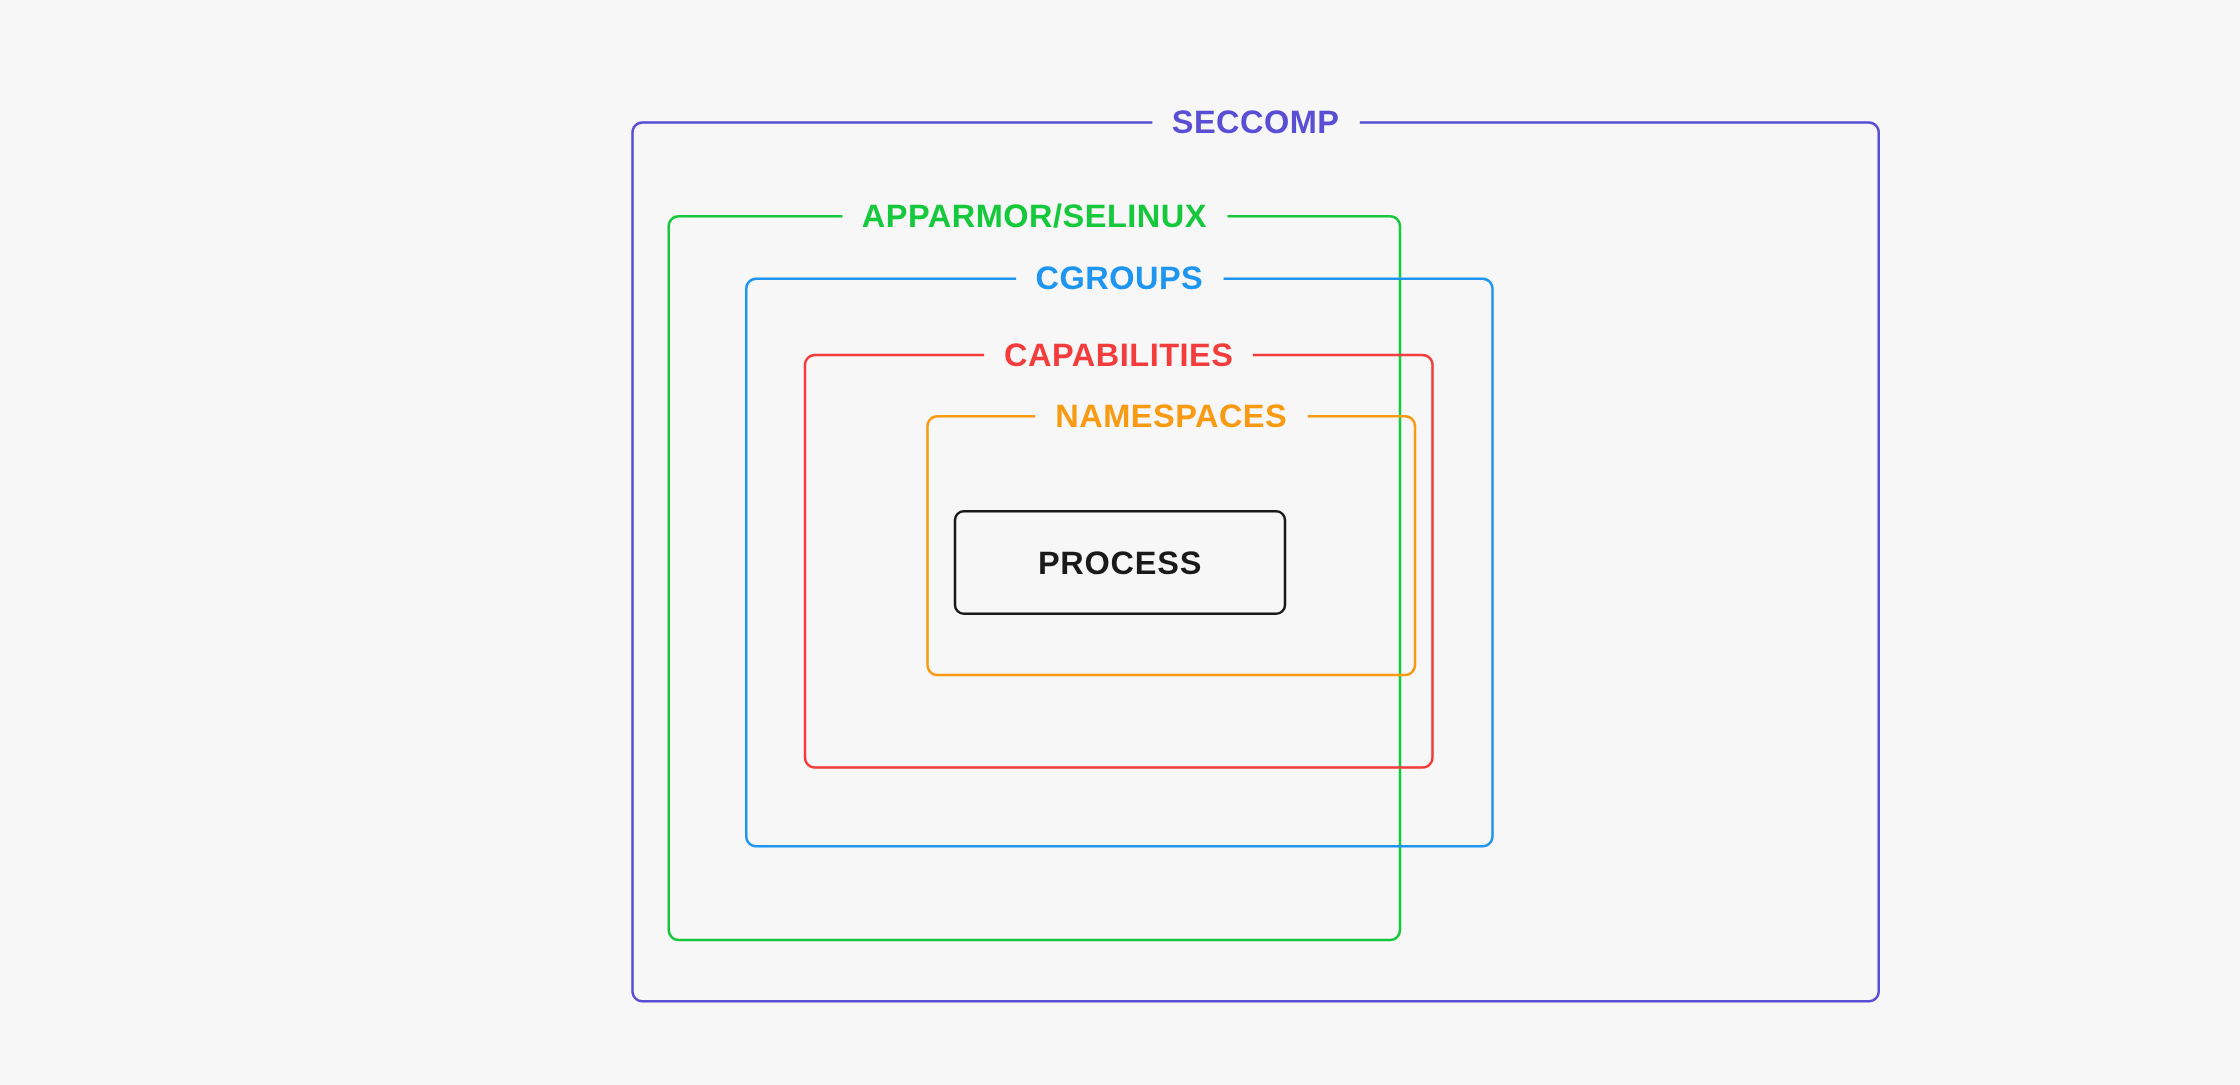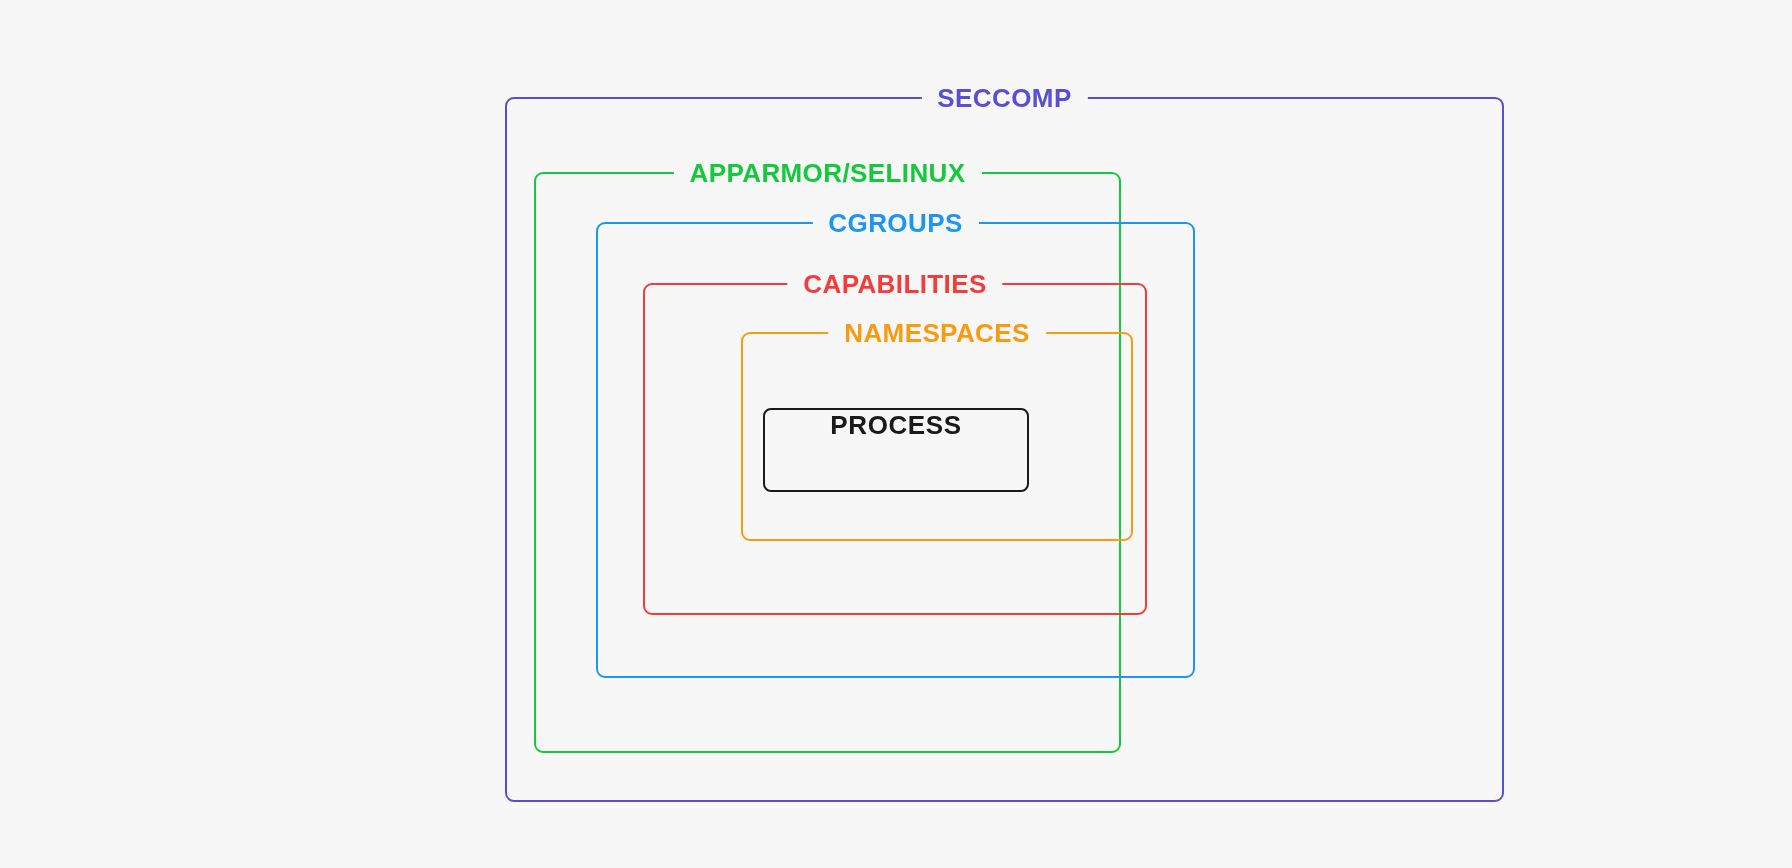--- a/index.html
+++ b/index.html
@@ -40,20 +40,21 @@
   .seccomp      { left: 473px; top:  97px; width: 999px; height: 705px; margin-left: 32px; }
   .apparmor     { left: 534px; top: 172px; width: 587px; height: 581px; }
   .cgroups      { left: 596px; top: 222px; width: 599px; height: 456px; }
   .capabilities { left: 643px; top: 283px; width: 504px; height: 332px; }
   .namespaces   { left: 700px; top: 332px; width: 392px; height: 209px; margin-left: 41px; }
   .process-box  {
     left: 763px; top: 408px; width: 266px; height: 84px;
     border-width: 2.5px;
     border-radius: 8px;
     display: flex;
+    align-items: center;
     justify-content: center;
   }
   .process-label {
     font-size: 26px;
     font-weight: 700;
     letter-spacing: 0.6px;
     color: var(--c, #1A1A1A);
   }
 </style>
 </head>

